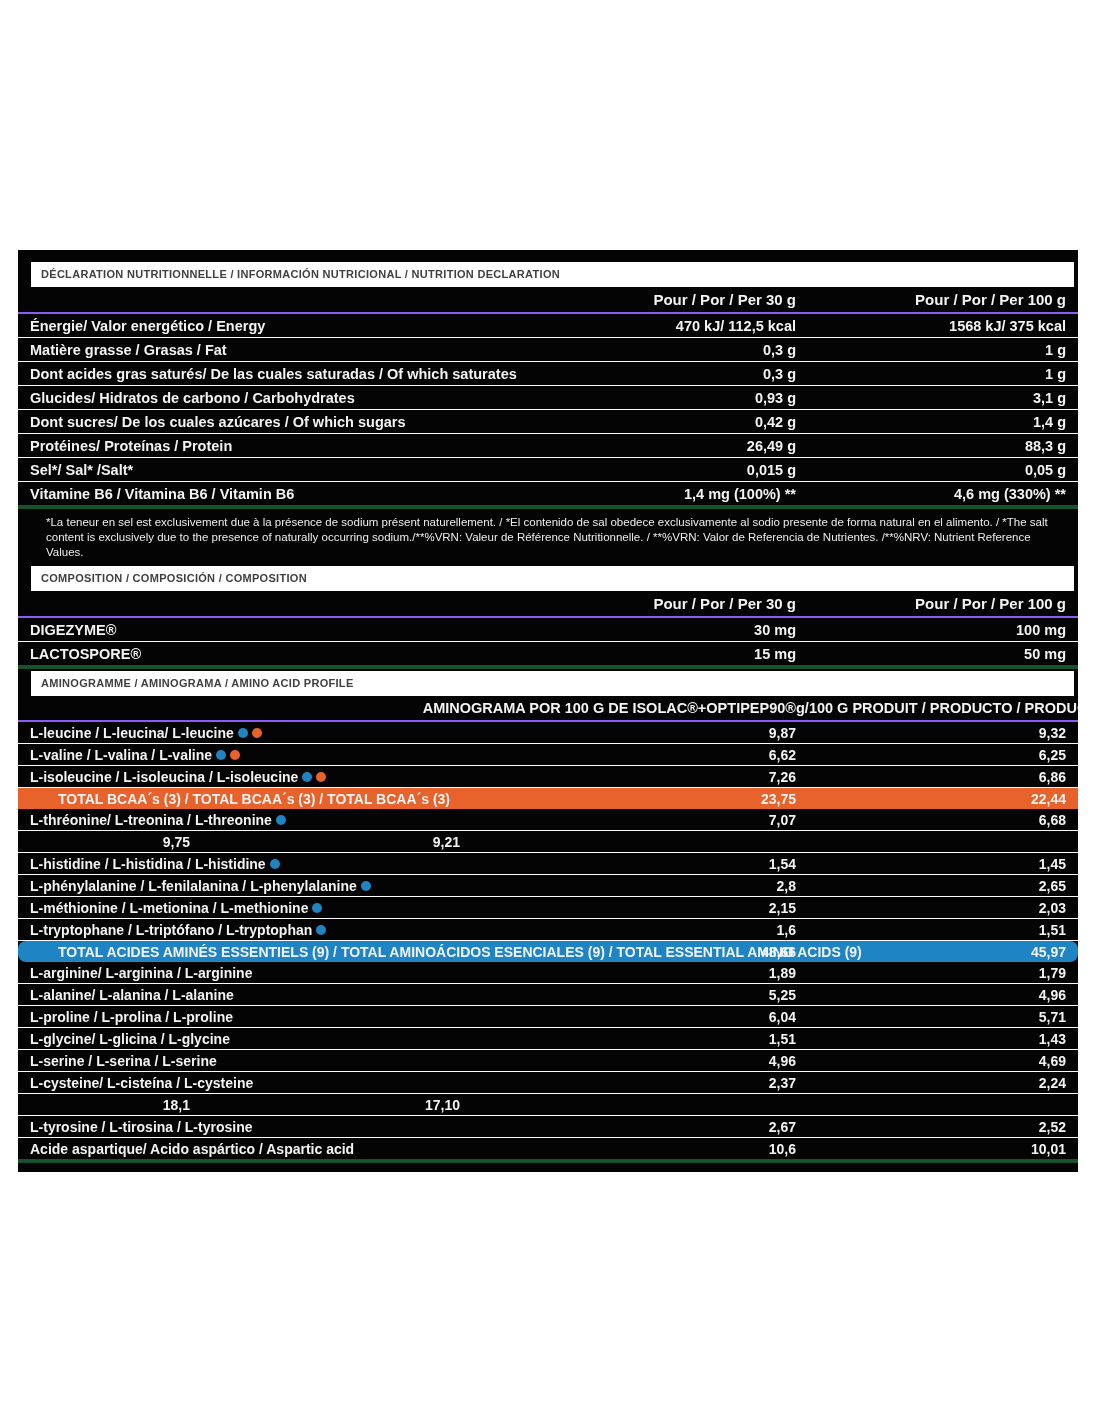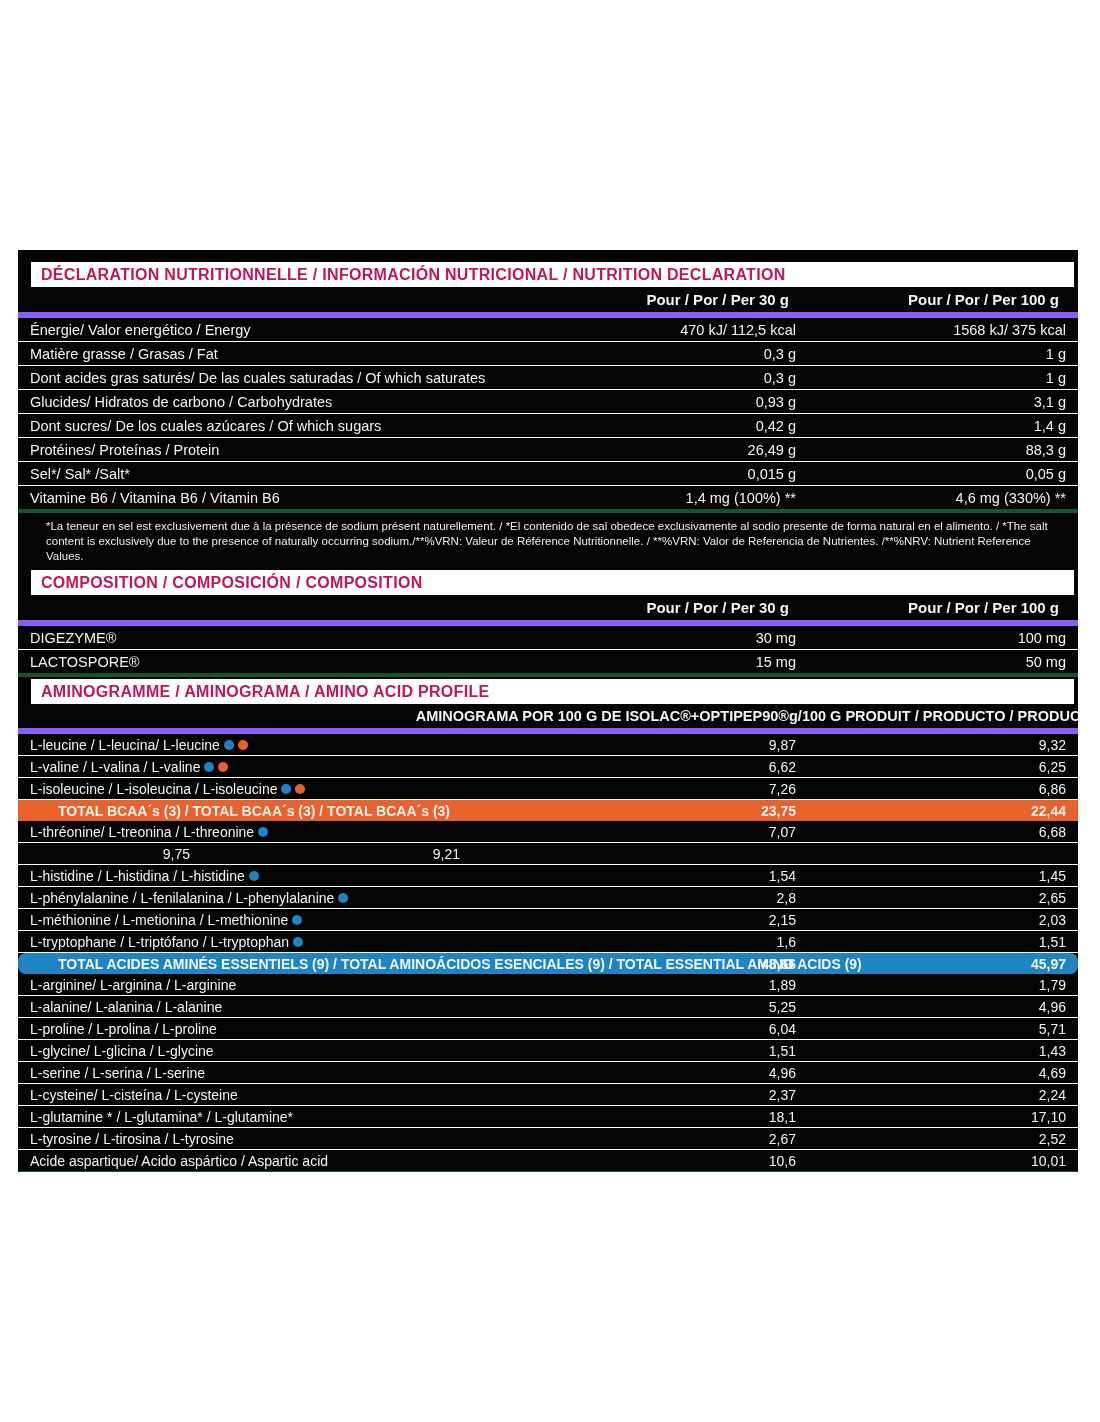--- a/index.html
+++ b/index.html
@@ -1,30 +1,30 @@
 <!DOCTYPE html>
 <html style="--orange: #E8632C; --blue: #1E84C4;"><head>
 <meta charset="utf-8">
 <style>
   html,body{margin:0;padding:0;background:#ffffff;}
   .page{position:relative;width:1100px;height:1422px;background:#ffffff;overflow:hidden;
         font-family:"Liberation Sans",sans-serif;color:#111;}
   .panel{position:absolute;left:18px;top:250px;width:1060px;height:922px;background:#040404;
          color:#f3f3f3;overflow:hidden;box-sizing:border-box;}
-  .section-bar{margin:12px 4px 0 13px;background:#ffffff;color:#be185d;font-weight:700;
-               font-size:16px;line-height:25px;height:25px;padding:0 10px;letter-spacing:.3px;white-space:nowrap;}
+  .section-bar{margin:12px 4px 0 13px;background:#ffffff;color:#404040;font-weight:700;
+               font-size:11px;line-height:25px;height:25px;padding:0 10px;letter-spacing:.3px;white-space:nowrap;}
   .section-bar.mt{margin-top:2px;}
-  .colhead{display:flex;align-items:flex-end;padding:4px 19px 4px;border-bottom:6px solid #8b5cf6;
+  .colhead{display:flex;align-items:flex-end;padding:4px 12px 4px;border-bottom:2px solid #8b5cf6;
            font-weight:700;font-size:15px;}
   .colhead .sp{flex:1;}
   .colhead .c1{text-align:right;white-space:nowrap;}
   .colhead .c2{width:270px;text-align:right;white-space:nowrap;}
   .amino-head{font-size:14.5px;}
   .row{display:flex;align-items:center;padding:0 12px;border-bottom:1px solid #fbfbfb;
-       font-size:14.5px;height:23px;box-sizing:content-box;}
+       font-size:14.5px;height:23px;box-sizing:content-box;font-weight:bold;}
   .row .lbl{flex:1;display:flex;align-items:center;gap:4px;white-space:nowrap;}
   .row .v1{width:160px;text-align:right;white-space:nowrap;}
   .row .v2{width:270px;text-align:right;white-space:nowrap;}
   .row.last{border-bottom:4px solid #14532d;}
   #amino-rows .row{height:21px;font-size:14px;}
   .row.total{display:block;position:relative;height:23px;line-height:23px;font-weight:700;
              font-size:13.5px;border-bottom:none;padding:0;}
   .row.total .lbl{display:inline-block;padding-left:40px;white-space:nowrap;}
   .row.total .v1{position:absolute;right:282px;top:0;width:auto;}
   .row.total .v2{position:absolute;right:12px;top:0;width:auto;}
@@ -234,23 +234,20 @@
     <div class="v2">4,69</div>
   </div>
         <div class="row">
     <div class="lbl">
       <span class="lbl-text">L-cysteine/ L-cisteína / L-cysteine</span>
     </div>
     <div class="v1">2,37</div>
     <div class="v2">2,24</div>
   </div>
         <div class="row">
-    <div class="lbl">
-      <span class="lbl-text">L-glutamine * / L-glutamina* / L-glutamine*</span>
-    </div>
     <div class="v1">18,1</div>
     <div class="v2">17,10</div>
   </div>
         <div class="row">
     <div class="lbl">
       <span class="lbl-text">L-tyrosine / L-tirosina / L-tyrosine</span>
     </div>
     <div class="v1">2,67</div>
     <div class="v2">2,52</div>
   </div>

